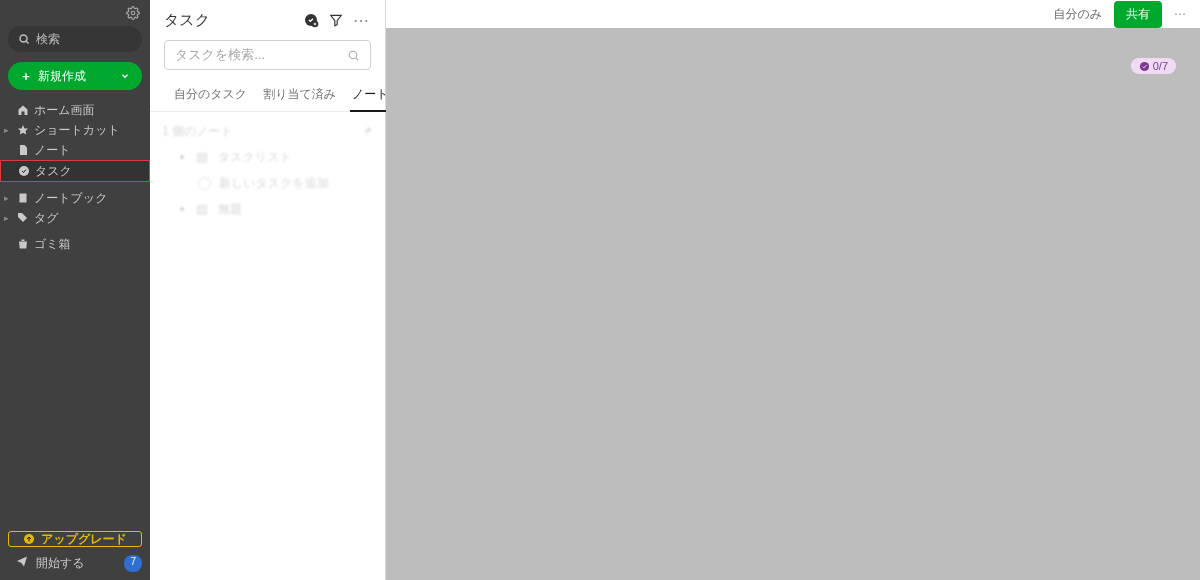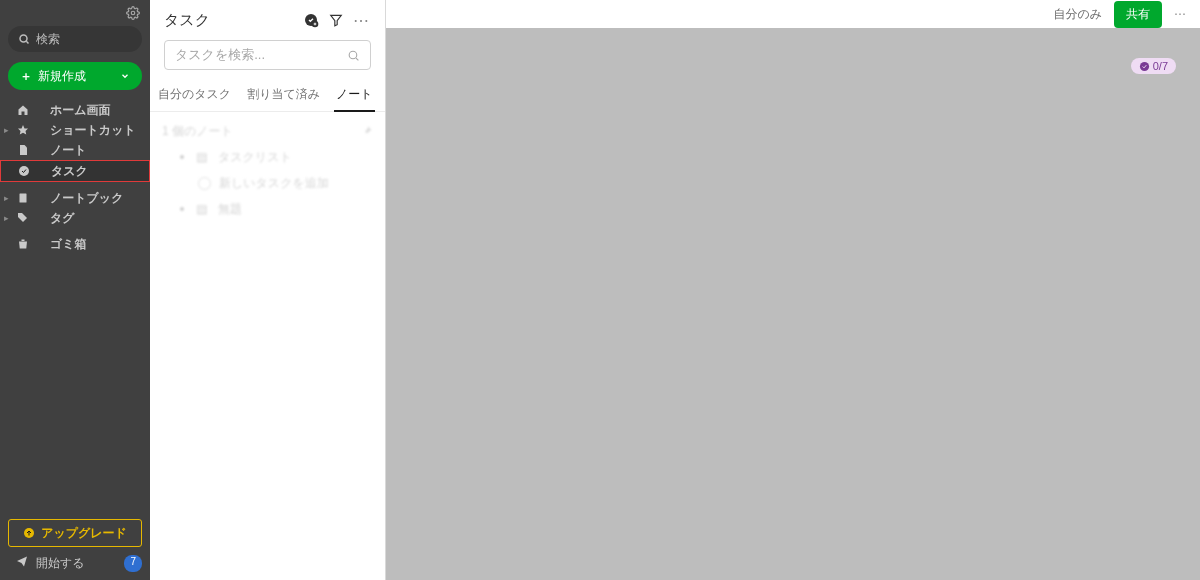--- a/index.html
+++ b/index.html
@@ -28,29 +28,29 @@
   .sb-new-plus { margin-left:12px; font-weight:bold; }
   .sb-new-label { margin-left:6px; font-size:12px; }
   .sb-new-chev { position:absolute; right:12px; }
 
   .sb-item {
     display:flex; align-items:center; height:20px; padding:0 8px 0 16px;
     color:#c9c9c9; cursor:pointer; position:relative;
   }
   .sb-item .caret { position:absolute; left:4px; font-size:9px; color:#8a8a8a; }
   .sb-item .ico { width:14px; display:flex; justify-content:center; color:#c9c9c9; }
-  .sb-item .lbl { margin-left:20px; font-size:12px;font-weight:bold; }
+  .sb-item .lbl { margin-left:4px; font-size:12px; }
   .sb-item.highlight { background:#333; border:1.5px solid #e03a3a; height:22px; }
   .sb-gap { height:6px; }
 
   .sb-bottom {
     position:absolute; bottom:0; left:0; right:0; padding:8px;
   }
   .upgrade {
-    height:28px; border:1px solid #e6b800; border-radius:3px;
+    height:16px; border:1px solid #e6b800; border-radius:3px;
     display:flex; align-items:center; justify-content:center; color:#e6b800;
     font-size:12px; cursor:pointer; margin-bottom:8px; font-weight:bold;
   }
   .upgrade svg { margin-right:6px; }
   .getstart {
     display:flex; color:#c9c9c9; font-size:12px; cursor:pointer;
     padding-left:8px;
   }
   .getstart svg { margin-right:8px; }
   .gs-badge {
@@ -73,21 +73,21 @@
   .tp-head-icons > * { cursor:pointer; }
 
   .tp-search {
     margin:0 14px 10px; height:30px; border:1px solid #d0d0d0; border-radius:4px;
     display:flex; align-items:center; padding:0 10px; color:#a7a7a7; font-size:13px;
   }
   .tp-search span { flex:1; }
 
   .tp-tabs {
     display:flex; font-size:12px; color:#737373; border-bottom:1px solid #ececec;
-    padding:0 0;
+    padding:0 16px;
   }
   .tp-tab {
     padding:6px 8px 8px; cursor:pointer; position:relative; white-space:nowrap;
   }
   .tp-tab.right { margin-left:auto; }
   .tp-tab.active { color:#1a1a1a; }
   .tp-tab.active::after{
     content:""; position:absolute; left:6px; right:6px; bottom:-1px; height:2px; background:#1a1a1a;
   }
 

